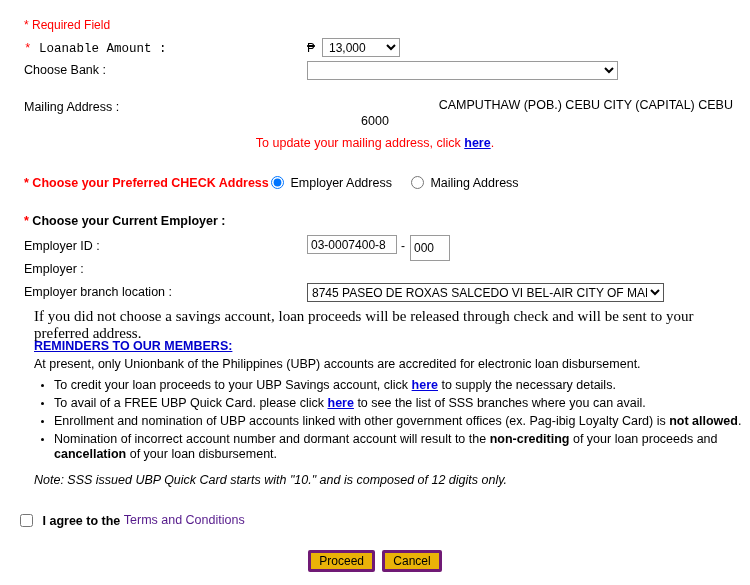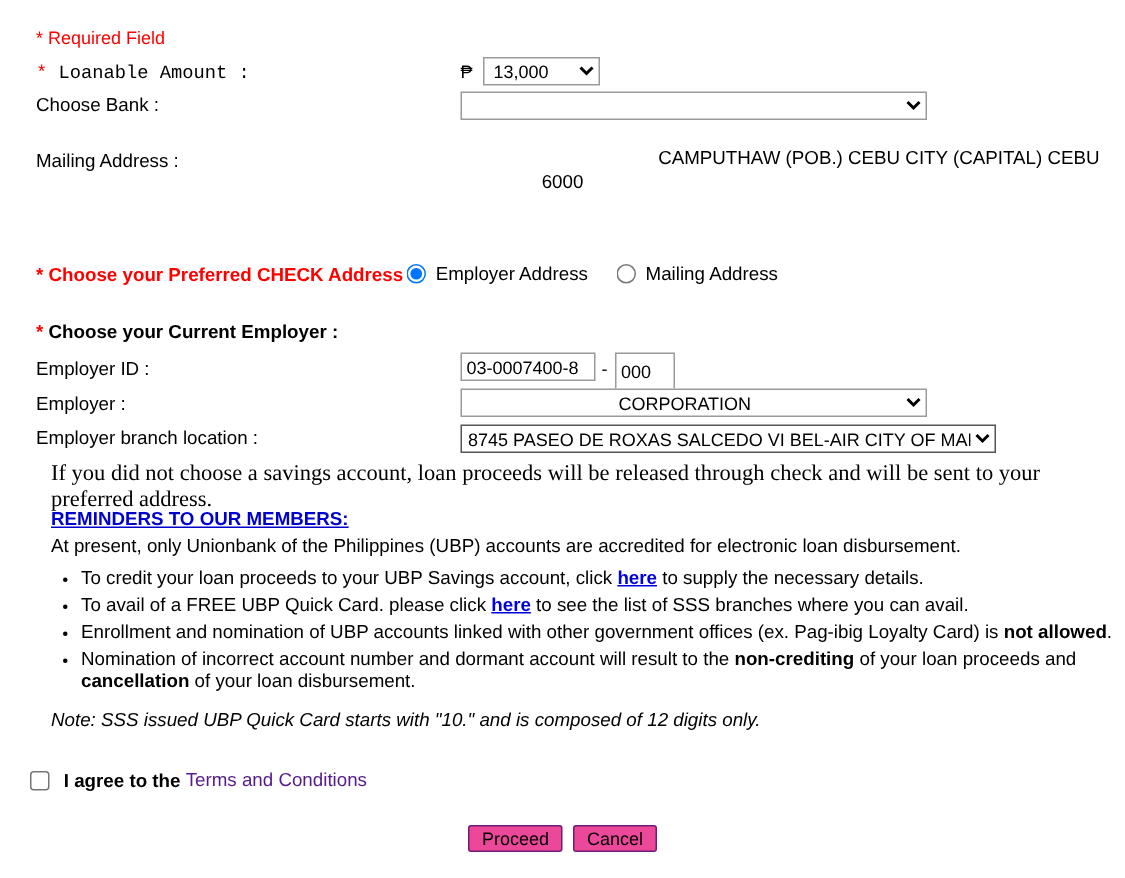--- a/index.html
+++ b/index.html
@@ -196,23 +196,23 @@
   }
 
   .btn-bar {
     left: 0; top: 550px; width: 750px;
     text-align: center;
   }
   button.formbtn {
     font-family: "Liberation Sans", sans-serif;
     font-size: 12px;
     padding: 1px 8px;
-    border: 1px solid #701a75;
+    border: 3px solid #701a75;
     border-radius: 2px;
-    background: #ec4899;
+    background: #eab308;
     color: #000;
     cursor: pointer;
     margin: 0 2px;
   }
 </style>
 </head>
 <body>
 
 <div class="page">
 
@@ -232,20 +232,23 @@
 
   <div class="abs lbl row-bank">Choose Bank :</div>
   <select class="bank">
     <option selected=""></option>
   </select>
 
   <div class="abs lbl row-mailing">Mailing Address :</div>
   <div class="abs addr-line1">CAMPUTHAW (POB.) CEBU CITY (CAPITAL) CEBU</div>
   <div class="abs addr-line2">6000</div>
 
+  <div class="abs update-line">
+    <span>To update your mailing address, click </span><a href="#" class="link-blue">here</a><span>.</span>
+  </div>
 
   <div class="abs lbl lbl-red check-addr-row">
     <span class="star">*</span>
     <span>Choose your Preferred CHECK Address :</span>
   </div>
   <div class="abs radio-grp">
     <input type="radio" name="checkaddr" id="ra-emp" checked="" style="">
     <label for="ra-emp">Employer Address</label>
     <span class="radio-sep"></span>
     <input type="radio" name="checkaddr" id="ra-mail" style="">
@@ -256,23 +259,20 @@
     <span class="star">*</span>
     <span>Choose your Current Employer :</span>
   </div>
 
   <div class="abs lbl row-empid">Employer ID :</div>
   <input class="empid" type="text" value="03-0007400-8" style="">
   <div class="abs dash">-</div>
   <input class="empsub" type="text" value="000" style="">
 
   <div class="abs lbl row-employer">Employer :</div>
-  <select class="employer">
-    <option selected="">CORPORATION</option>
-  </select>
 
   <div class="abs lbl row-branch">Employer branch location :</div>
   <select class="branch">
     <option selected="">8745 PASEO DE ROXAS SALCEDO VI BEL-AIR CITY OF MAKAT</option>
   </select>
 
   <div class="abs savings-note">If you did not choose a savings account, loan proceeds will be released through check and will be sent to your preferred address.</div>
 
   <div class="abs reminders-head">REMINDERS TO OUR MEMBERS:</div>
   <div class="abs reminders-sub">At present, only Unionbank of the Philippines (UBP) accounts are accredited for electronic loan disbursement.</div>

